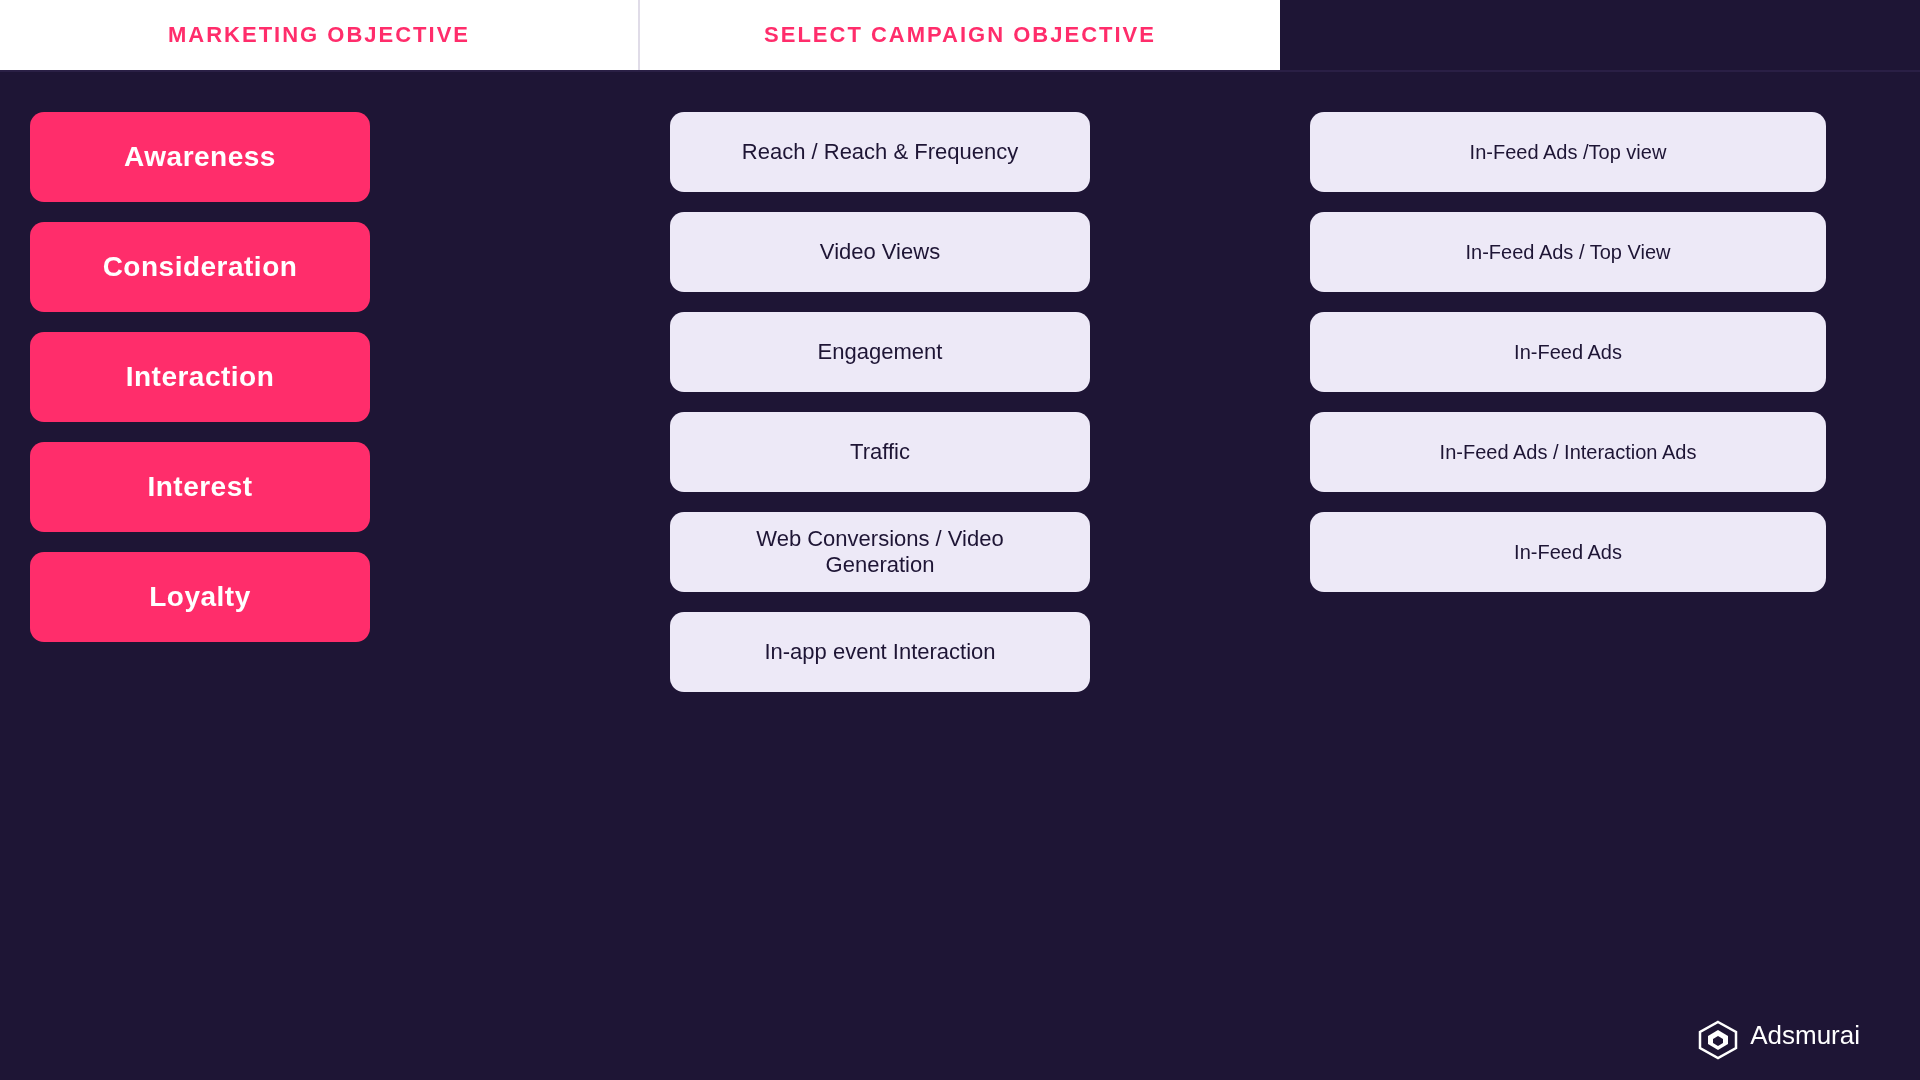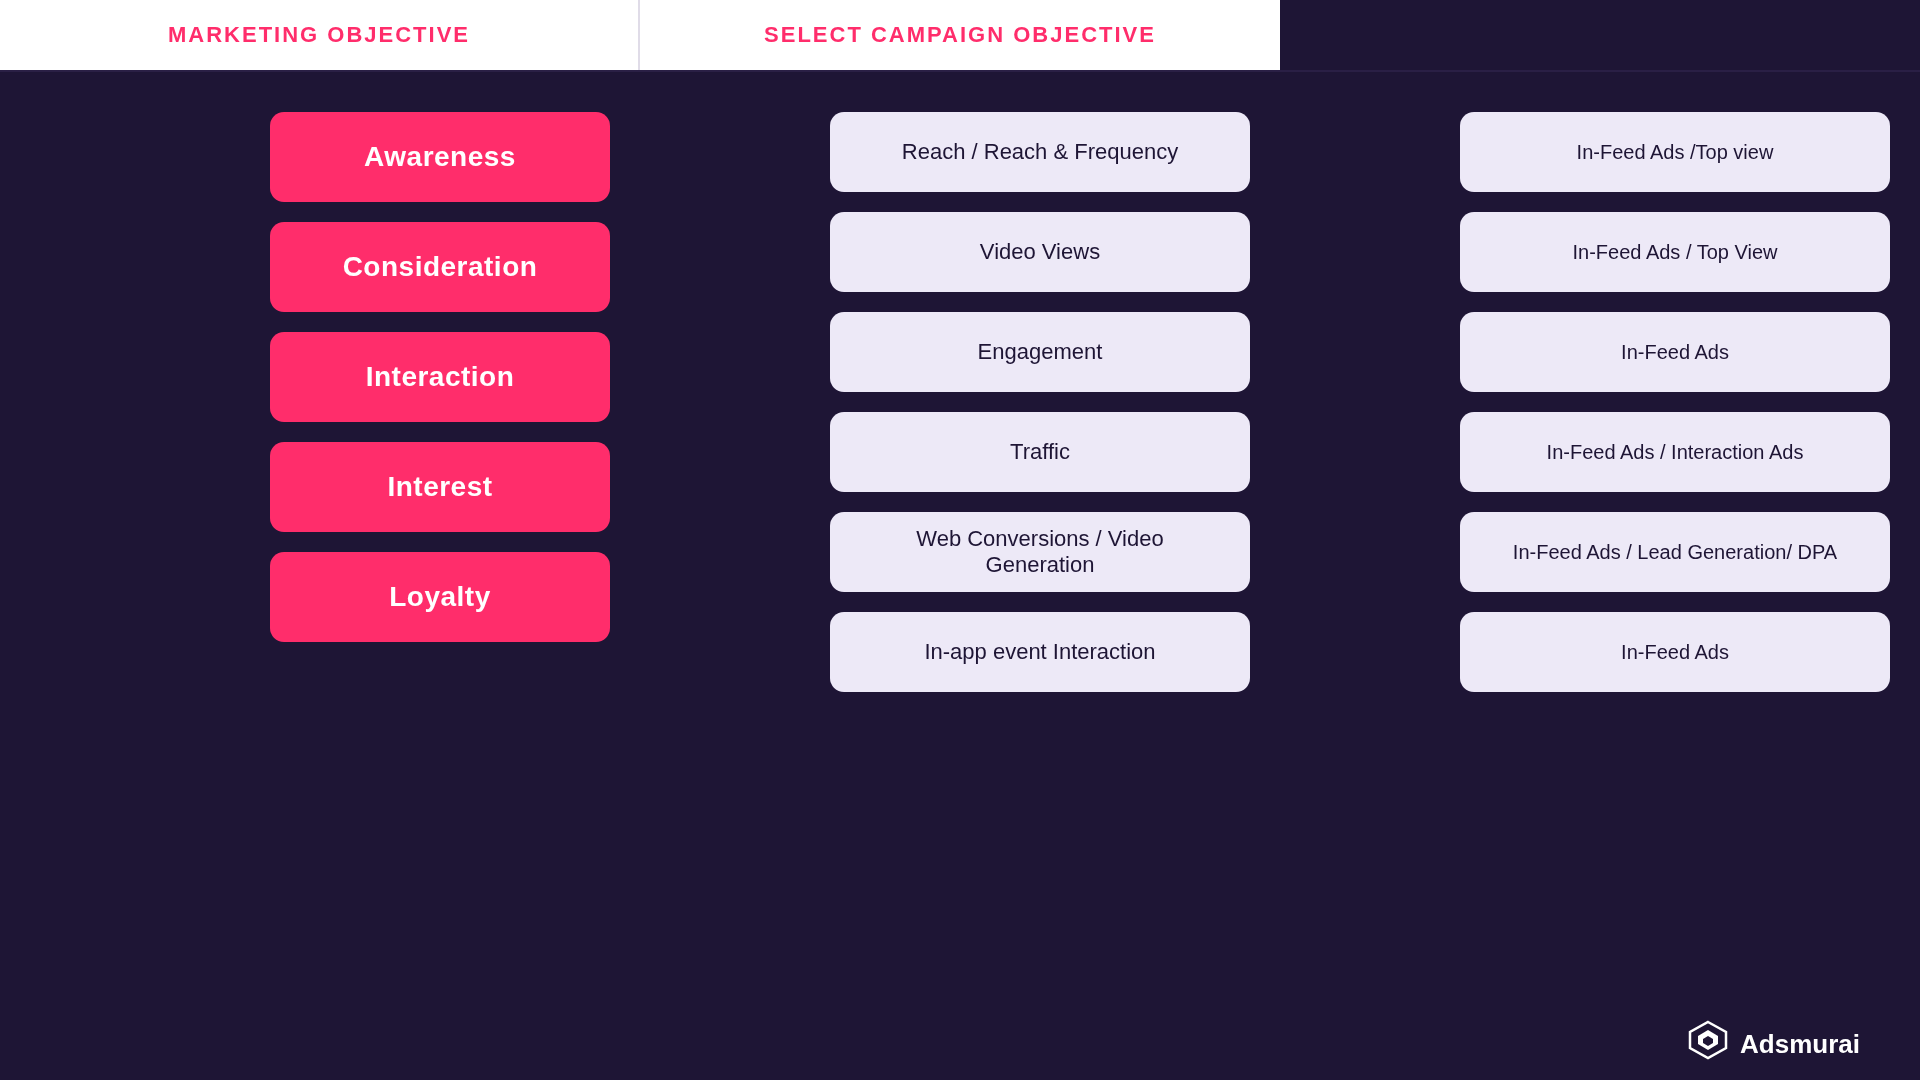--- a/index.html
+++ b/index.html
@@ -46,21 +46,21 @@
       display: grid;
       grid-template-columns: 1fr 1fr 1fr;
       flex: 1;
       padding: 40px 0 20px 0;
     }
 
     
     .column {
       display: flex;
       flex-direction: column;
-      align-items: flex-end;
+      align-items: flex-start;
       gap: 20px;
       padding: 0 30px;
     }
 
     
     .marketing-btn {
       background: #ff2d6b;
       color: white;
       font-size: 28px;
       font-weight: 700;
@@ -89,43 +89,43 @@
       display: flex;
       align-items: center;
       justify-content: center;
       text-align: center;
       padding: 0 32px;
     }
 
     
     .logo-area {
       display: flex;
-      align-items: flex-end;
+      align-items: flex-start;
       justify-content: flex-end;
       padding: 10px 60px 20px 12px;
       color: white;
       font-size: 26px;
-      font-weight: 700;
+      font-weight: 400;
       gap: 12px;
     }
 
     .logo-icon {
       width: 40px;
       height: 40px;
     }
 
     
     .right-col-btn-wide {
       background: #ede9f7;
       color: #1e1535;
       font-size: 20px;
       font-weight: 500;
       border: none;
       border-radius: 14px;
-      width: 430px;
+      width: 516px;
       height: 80px;
       cursor: pointer;
       display: flex;
       align-items: center;
       justify-content: center;
       text-align: center;
       padding: 12px 20px;
     }
   </style>
 </head>
@@ -153,21 +153,20 @@
     <button class="campaign-btn">Traffic</button>
     <button class="campaign-btn">Web Conversions / Video Generation</button>
     <button class="campaign-btn">In-app event Interaction</button>
   </div>
 
   <div class="column">
     <button class="right-col-btn-wide">In-Feed Ads /Top view</button>
     <button class="right-col-btn-wide">In-Feed Ads / Top View</button>
     <button class="right-col-btn-wide">In-Feed Ads</button>
     <button class="right-col-btn-wide">In-Feed Ads / Interaction Ads</button>
-    <button class="right-col-btn-wide">In-Feed Ads / Lead Generation/ DPA</button>
     <button class="right-col-btn-wide">In-Feed Ads</button>
   </div>
 
 </div>
 
 <div class="logo-area">
   <svg class="logo-icon" viewBox="0 0 40 40" fill="none" xmlns="http://www.w3.org/2000/svg">
     <polygon points="20,2 38,12 38,28 20,38 2,28 2,12" fill="none" stroke="#ffffff" stroke-width="2.5"></polygon>
     <polygon points="20,10 30,16 30,24 20,30 10,24 10,16" fill="#ffffff"></polygon>
     <polygon points="20,16 25,19 25,23 20,26 15,23 15,19" fill="#1e1535"></polygon>

